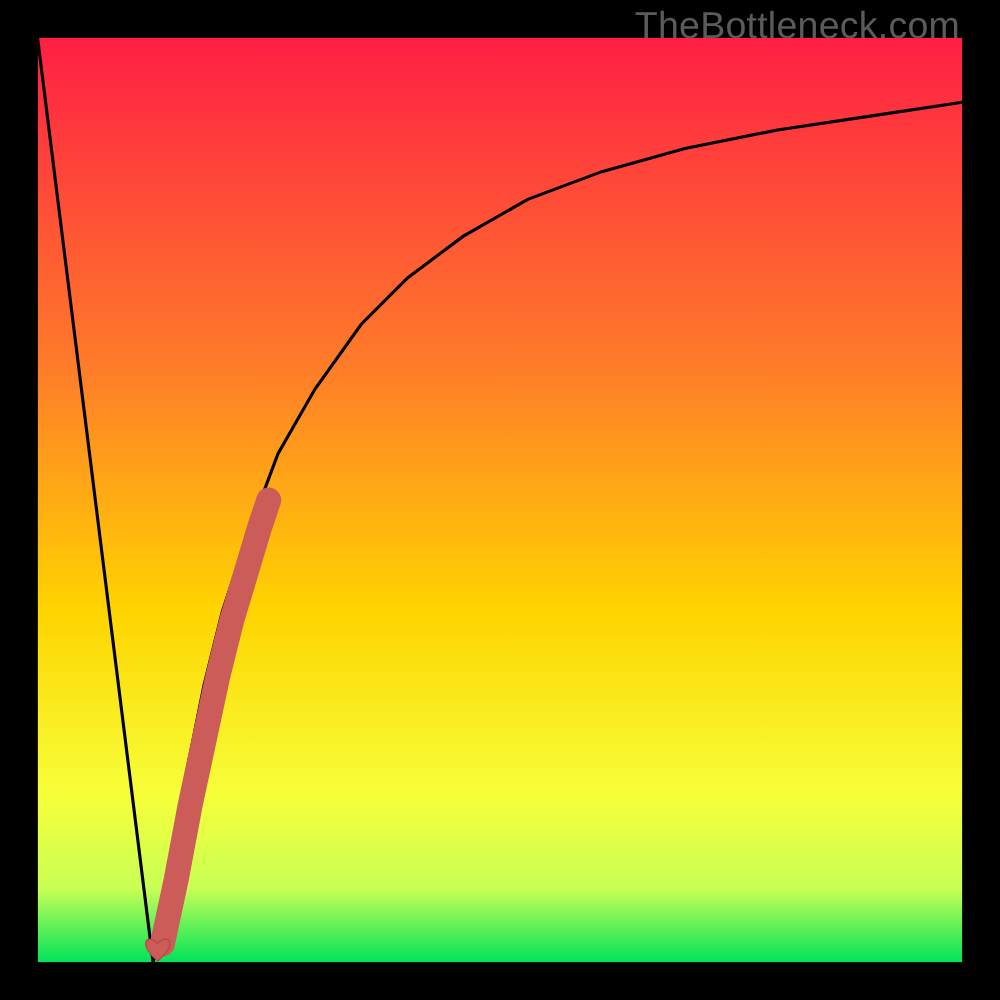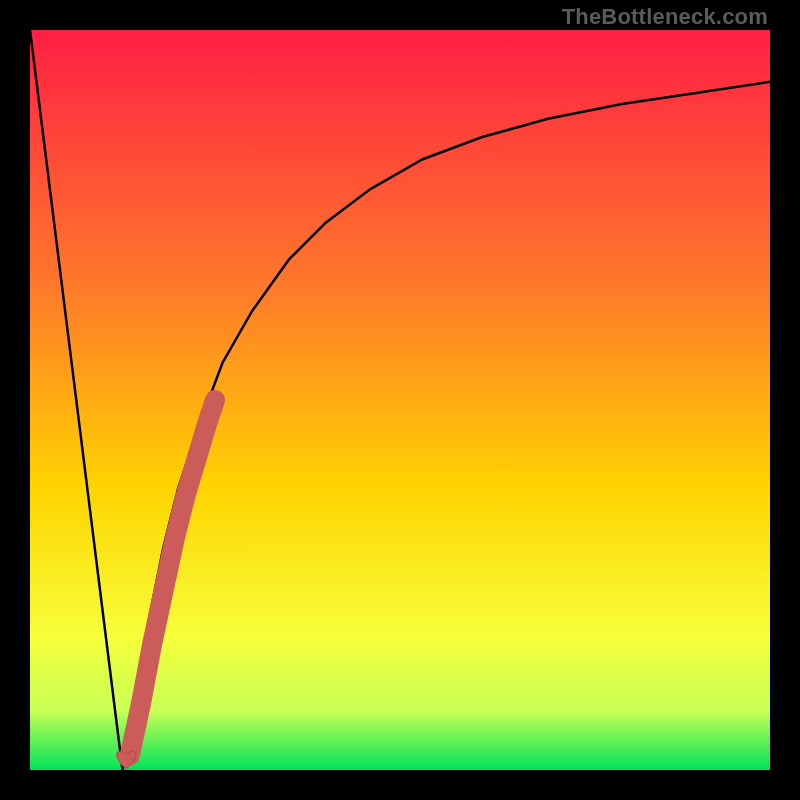--- a/index.html
+++ b/index.html
@@ -22,22 +22,22 @@
     top: 30px;
     width: 740px;
     height: 740px;
     overflow: hidden;
   }
   .watermark {
     position: absolute;
     top: 4px;
     right: 32px;
     font-family: Arial, Helvetica, sans-serif;
-    font-size: 22px;
-    font-weight: 700;
+    font-size: 30px;
+    font-weight: 400;
     color: #5b5b5b;
     letter-spacing: 0.2px;
     z-index: 10;
   }
   svg { display: block; }
 </style>
 </head>
 <body>
 
 <div class="frame">

